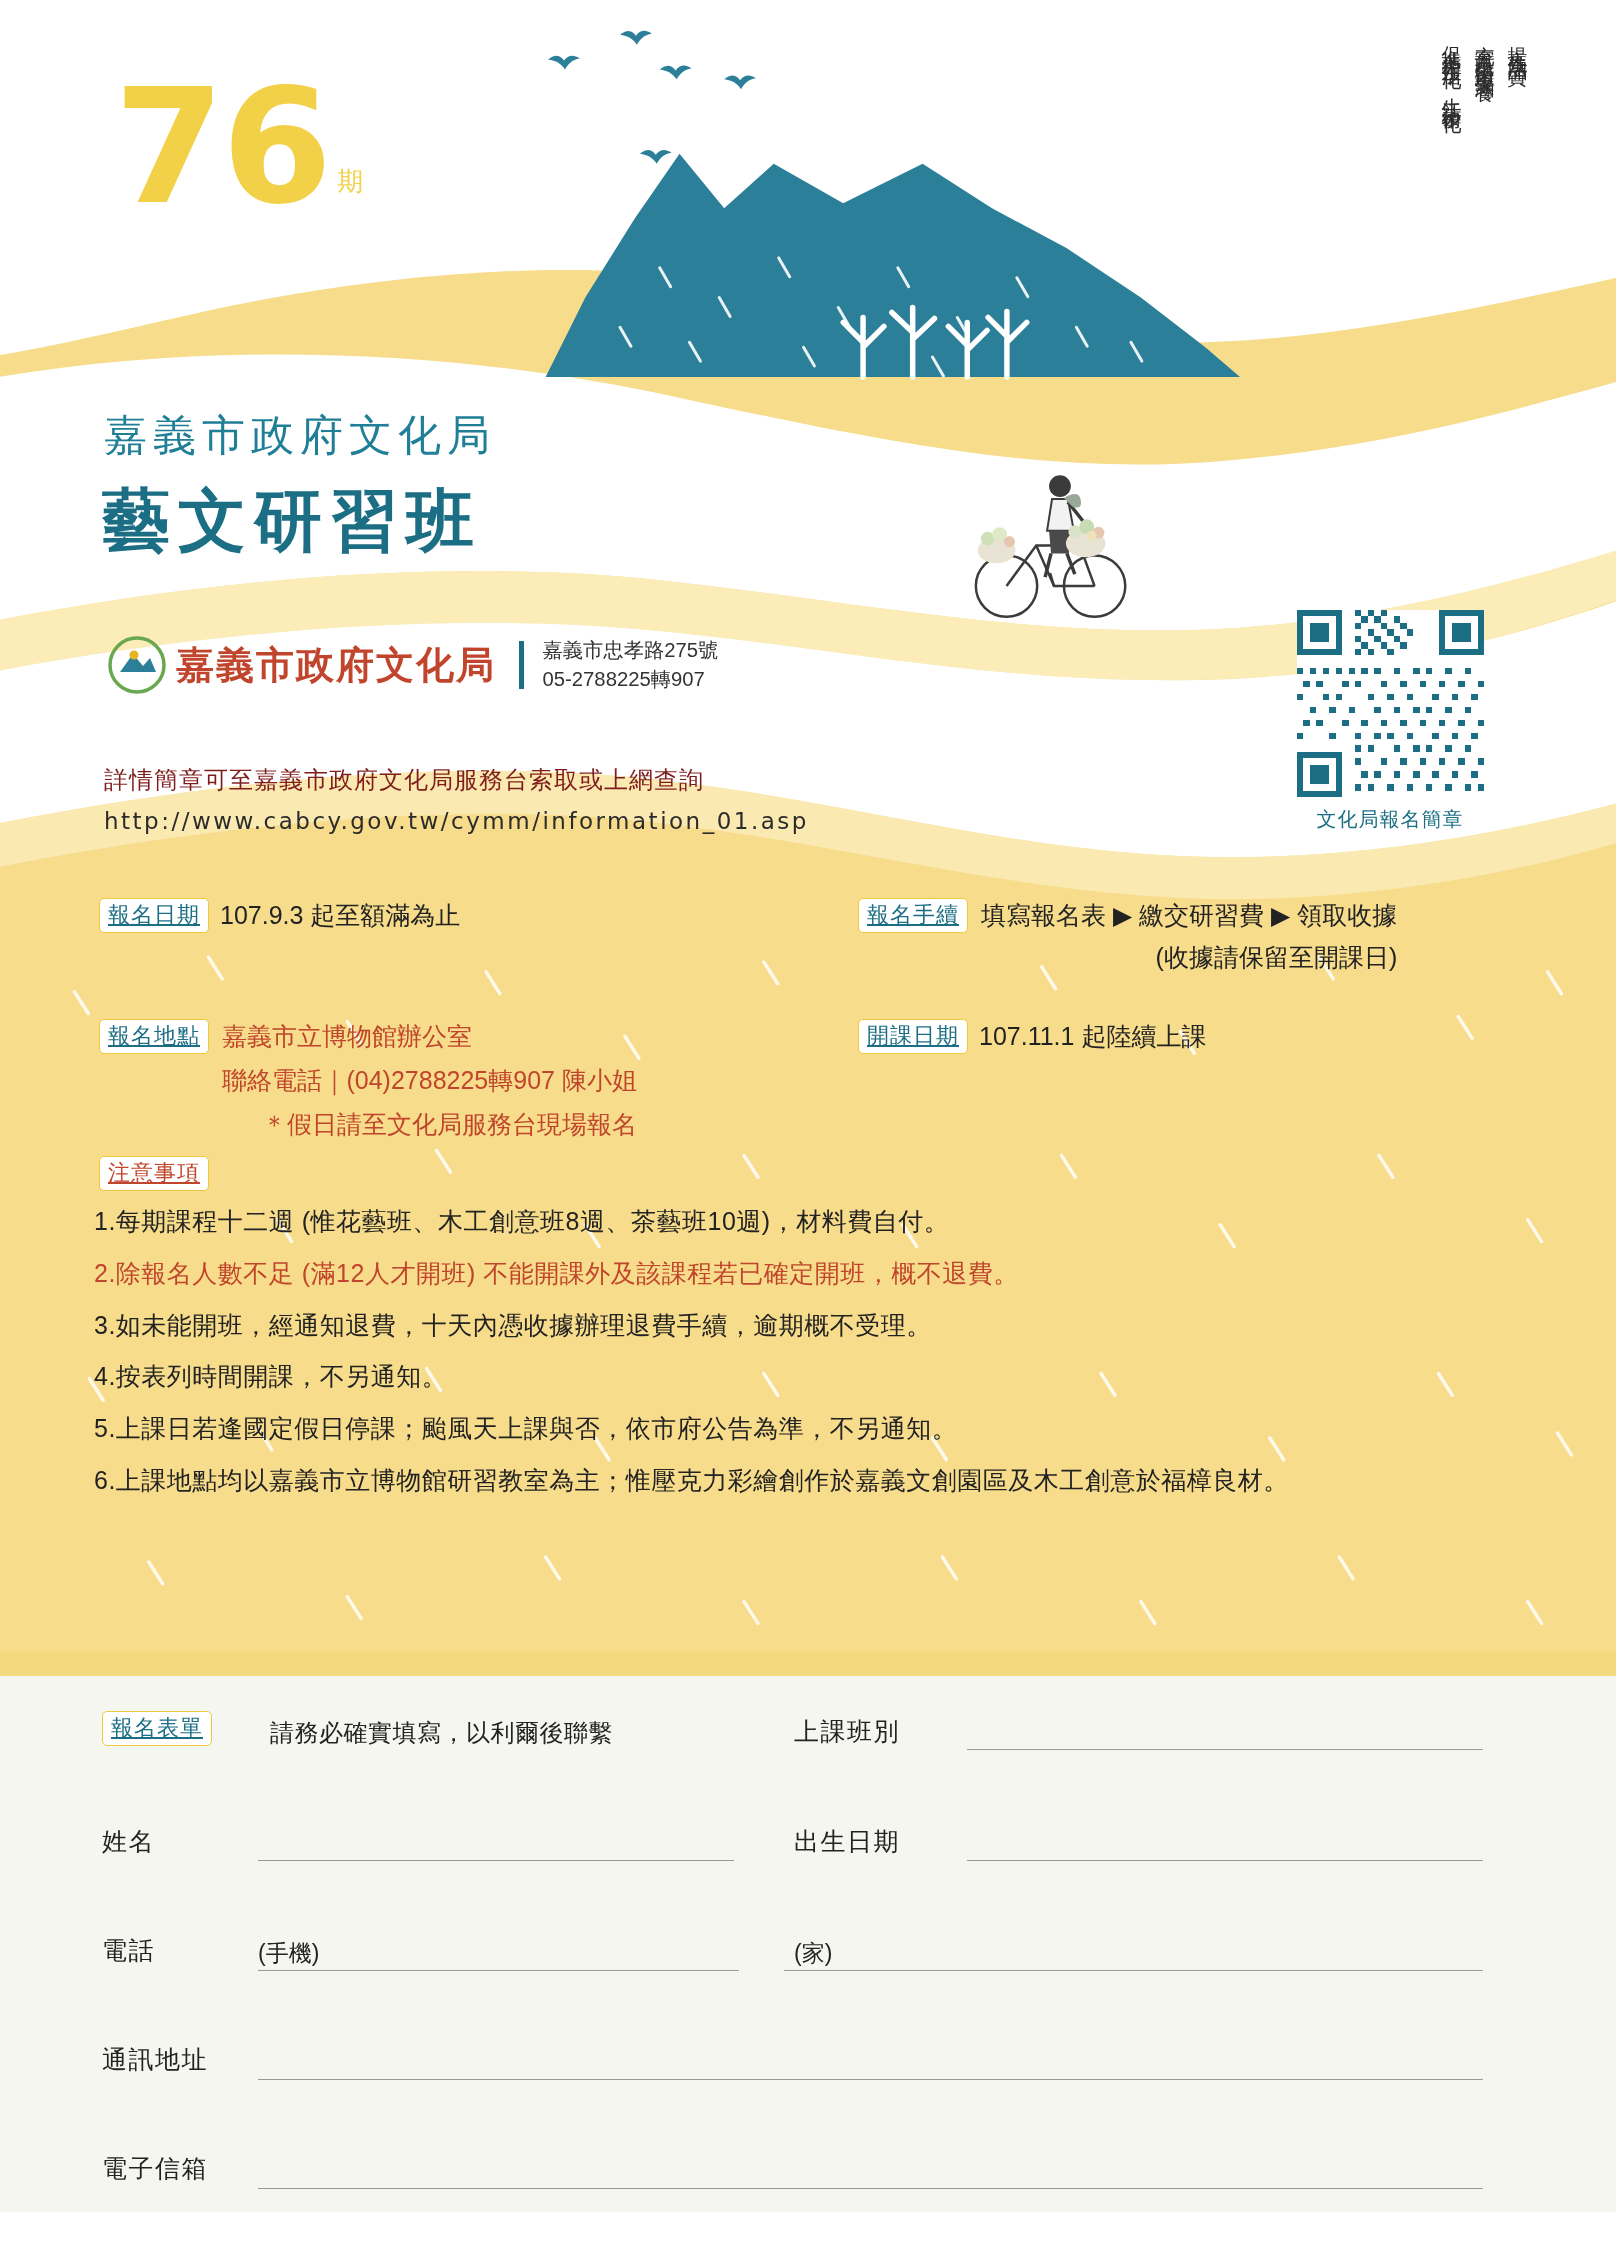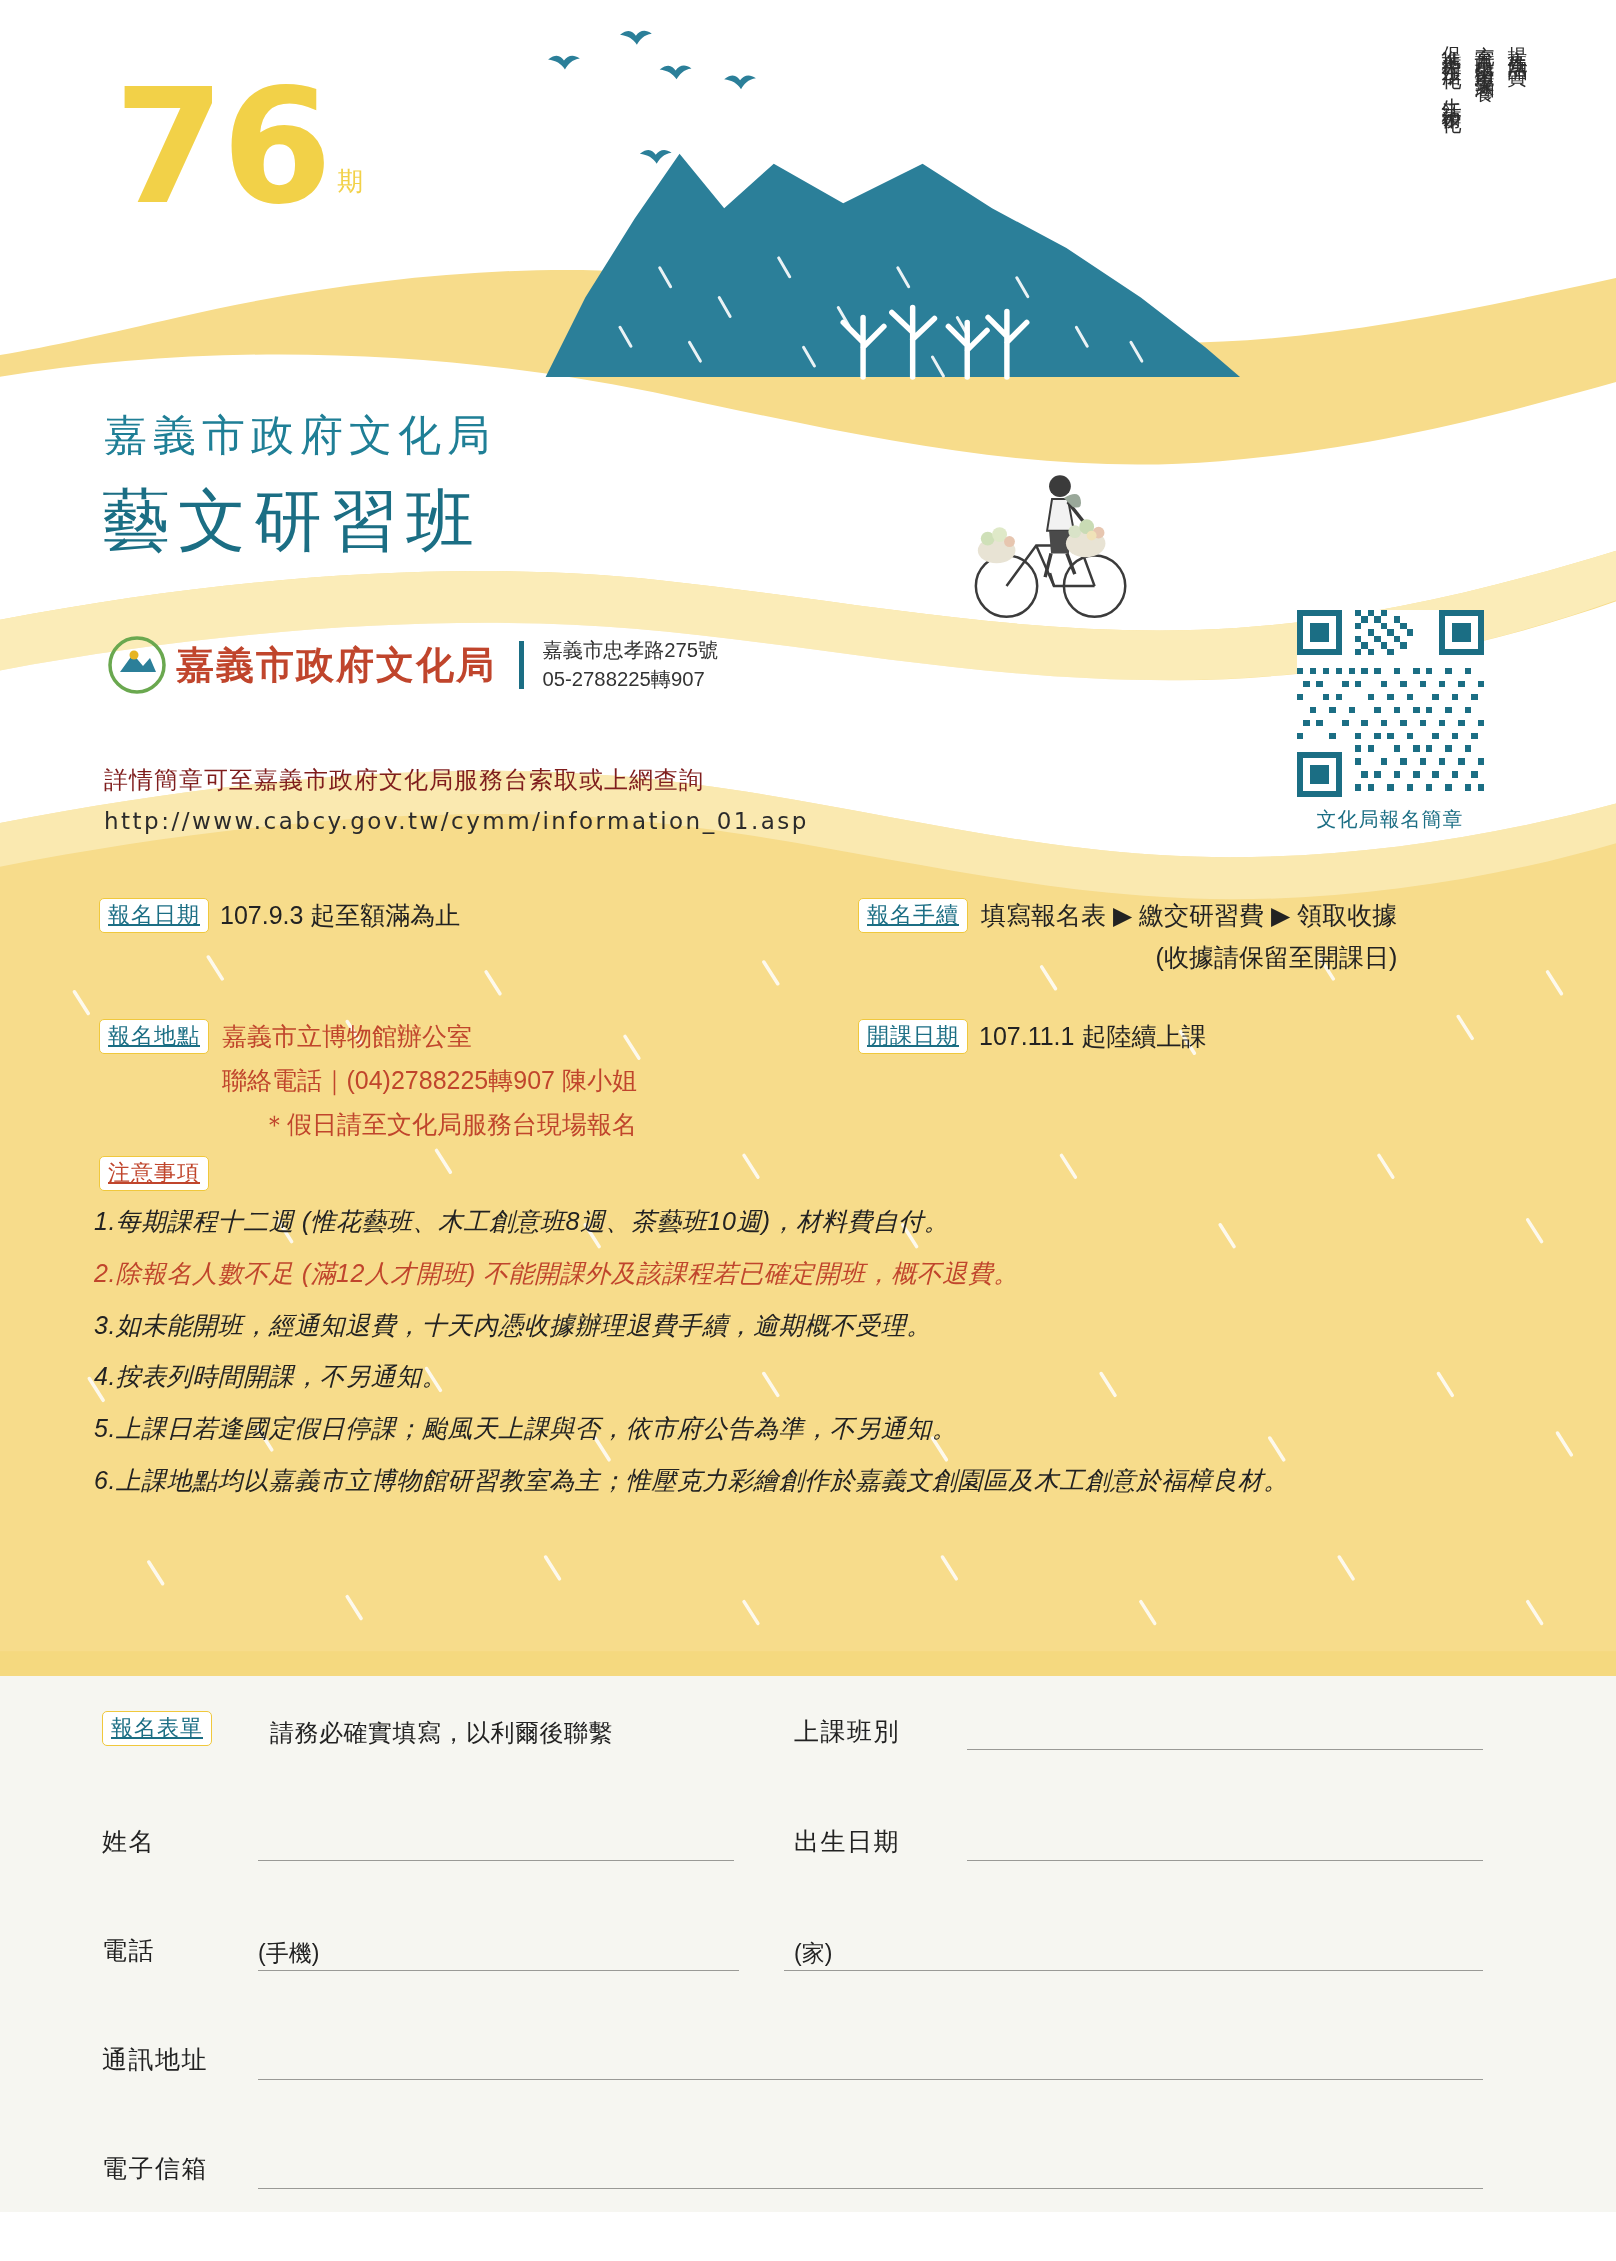--- a/index.html
+++ b/index.html
@@ -98,21 +98,21 @@
     font-size: 43px;
     letter-spacing: 6px;
     color: #1f7f96;
     z-index: 30;
   }
   .main-title {
     position: absolute;
     left: 102px;
     top: 476px;
     font-size: 68px;
-    font-weight: normal;
+    font-weight: bold;
     letter-spacing: 8px;
     color: #1b6e84;
     z-index: 30;
     text-align: right;
   }
 
   
   .logo-row {
     position: absolute;
     left: 107px;
@@ -219,21 +219,20 @@
     top: 1205px;
     width: 1448px;
     z-index: 30;
   }
   .notice-item {
     font-size: 25px;
     color: #222;
     line-height: 1.35;
     margin-bottom: 18px;
     letter-spacing: 0.5px;
-    font-style: italic;
   }
   .notice-item.hl { color: #c0452c; }
 
   
   .form {
     position: absolute;
     left: 0;
     top: 1676px;
     width: 1617px;
     height: 536px;

